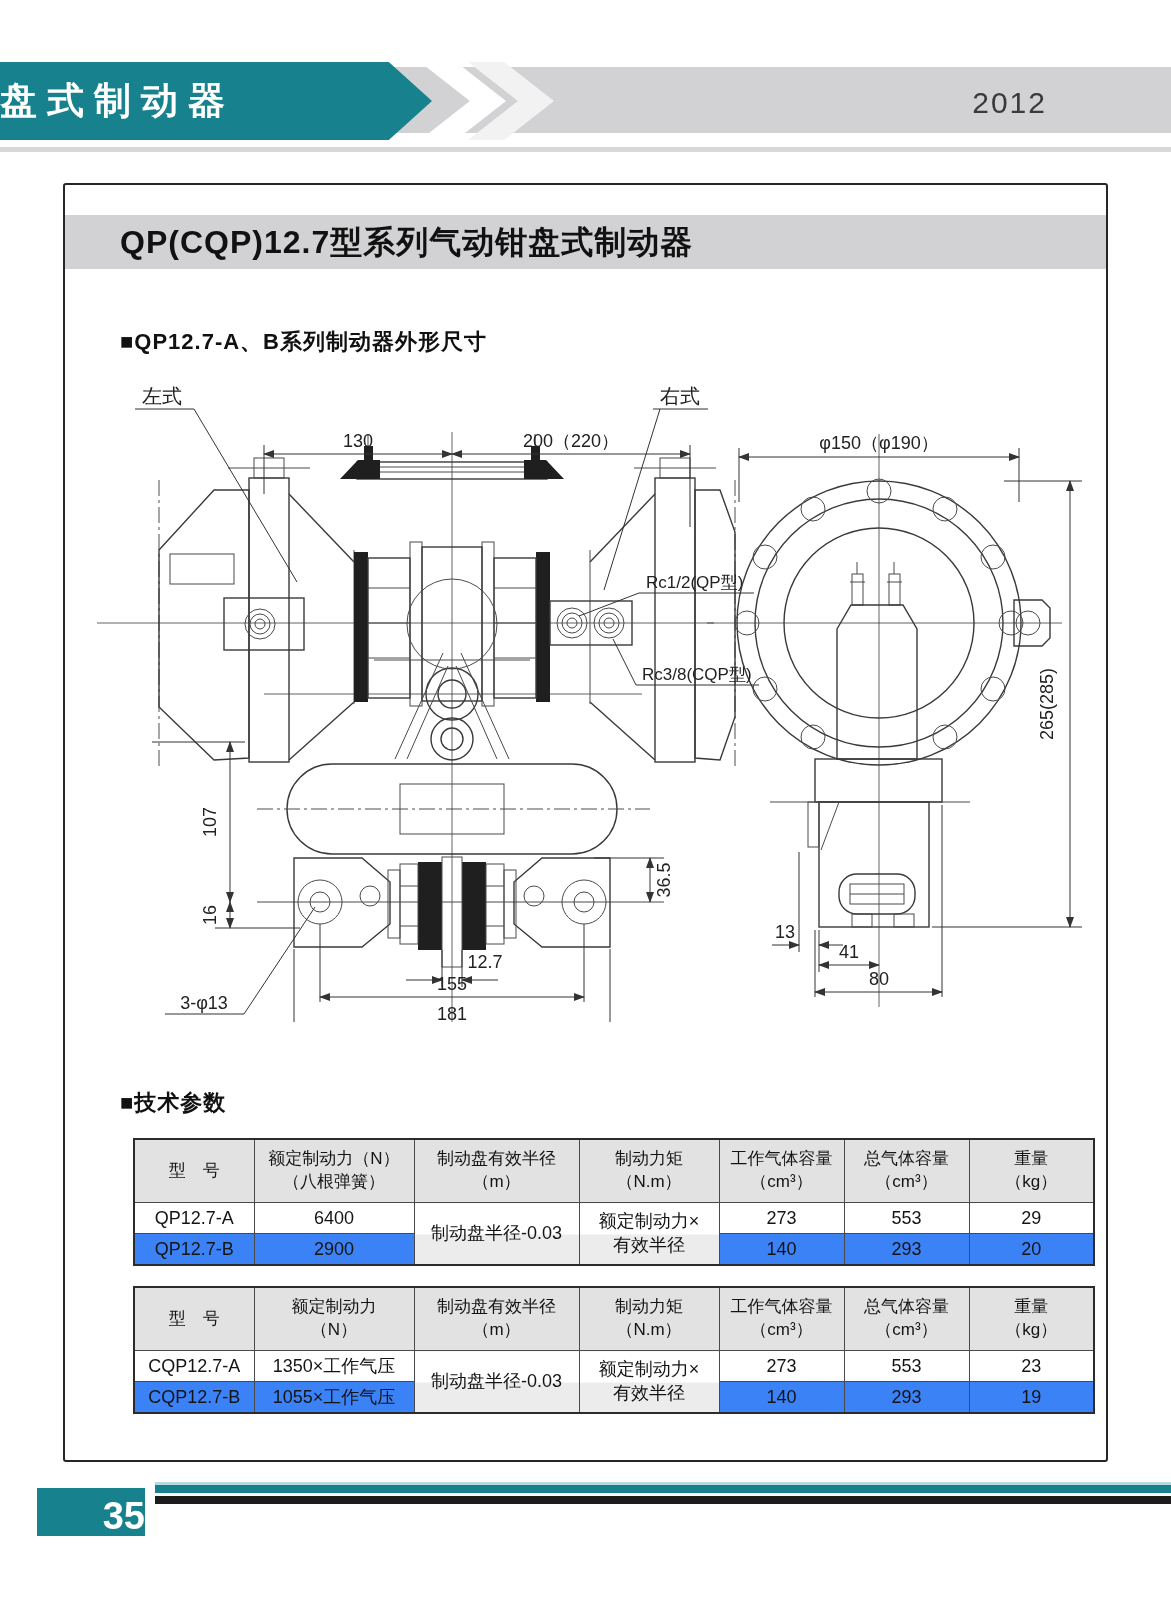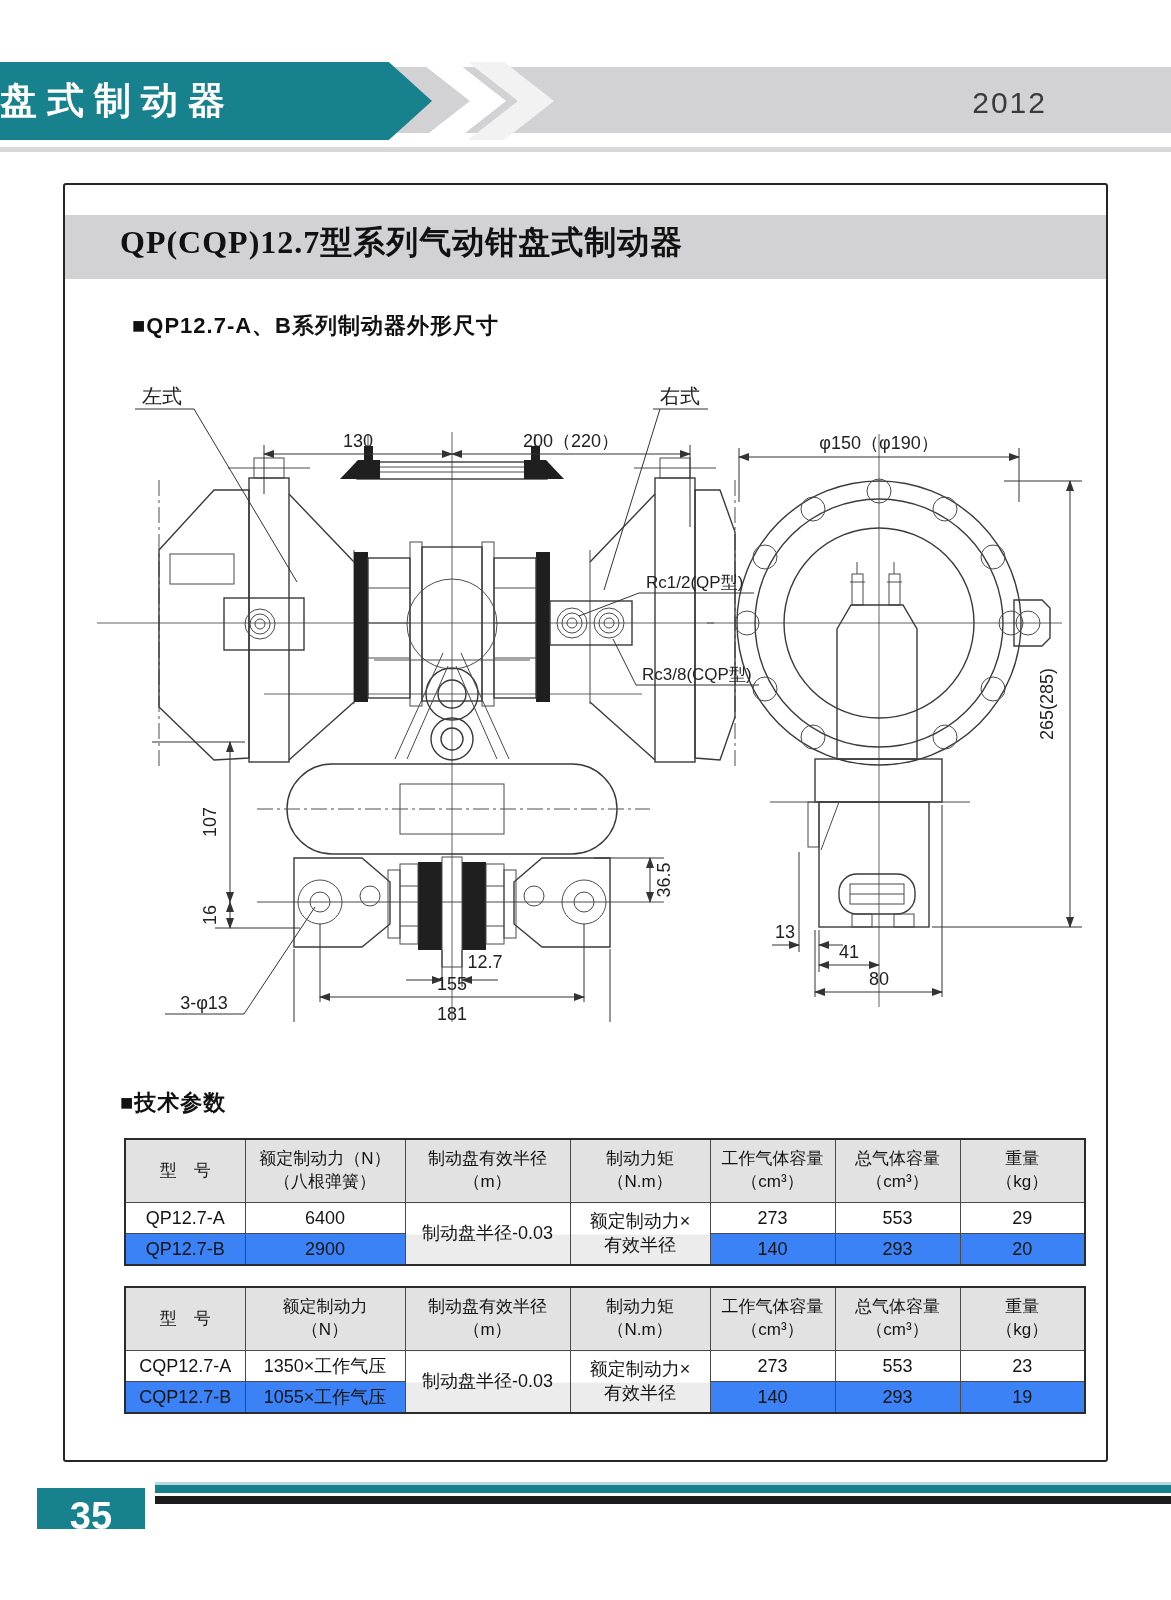--- a/index.html
+++ b/index.html
@@ -16,56 +16,56 @@
   .hdr-banner{left:0;top:62px;width:432px;height:78px;background:#17818D;
         clip-path:polygon(0 0,90% 0,100% 50%,90% 100%,0 100%);}
   .hdr-banner span{display:block;line-height:78px;color:#fff;
         font-size:37px;font-weight:bold;letter-spacing:10px;}
   .hdr-year{top:86px;right:124px;font-size:30px;color:#3a3a3a;letter-spacing:2px;text-align:center;}
   .hdr-line{left:0;top:147px;width:1171px;height:5px;background:#d8d8da;}
 
   
   .box{left:63px;top:183px;width:1041px;height:1275px;border:2px solid #262626;
        border-radius:3px;background:#fff;}
-  .title-band{left:0;top:30px;width:100%;height:64px;background:#d2d2d4;font-family:Liberation Serif, serif;}
+  .title-band{left:0;top:30px;width:100%;height:54px;background:#d2d2d4;}
   .title-band span{display:block;line-height:54px;padding-left:55px;
        font-size:32px;font-weight:bold;color:#111;letter-spacing:1px;}
   .sec-head{left:55px;font-size:22px;font-weight:bold;color:#111;letter-spacing:1px;}
-  .sec1{top:126px;margin-left:12px;}
+  .sec1{top:142px;}
   .sec2{top:903px;}
 
   
   .dwg-wrap{left:0;top:177px;width:1041px;height:660px;}
   .ln{fill:none;stroke:#3a3a3a;stroke-width:1.4;}
   .ln2{fill:none;stroke:#4a4a4a;stroke-width:1;}
   .blk{fill:#1f1f1f;stroke:none;}
   .cl{stroke:#3a3a3a;stroke-width:0.8;fill:none;}
   .dd{stroke:#3a3a3a;stroke-width:0.9;fill:none;stroke-dasharray:16 4 3 4;}
   .dim{stroke:#333;stroke-width:1;fill:none;}
   .dt{font-family:"Liberation Sans","DejaVu Sans",sans-serif;font-size:18px;fill:#222;}
   .dtb{font-size:20px;}
   .dts{font-size:17px;}
   .mid{text-anchor:middle;}
 
   
-  .spec-table{position:absolute;left:59px;border-collapse:collapse;table-layout:fixed;
+  .spec-table{position:absolute;left:68px;border-collapse:collapse;table-layout:fixed;
        font-size:18px;color:#141414;}
   .t1{top:953px;}
   .t2{top:1101px;}
   .spec-table th,.spec-table td{border:1px solid #4a4a4a;text-align:center;
        vertical-align:middle;white-space:pre-line;padding:0 2px;}
   .spec-table{border:2px solid #2b2b2b;}
   .spec-table th{height:62px;background:#e2e2e3;font-weight:normal;font-size:17px;line-height:1.35;}
   .spec-table td{height:30px;}
   .rowB td{background:#3b82f6;}
   td.mcell{background:linear-gradient(to bottom,#ffffff 0 50%,#ececec 50% 100%);line-height:1.3;}
 
   
-  .pg-square{left:37px;top:1488px;width:108px;height:41px;background:#17818D;
-       color:#fff;font-size:38px;font-weight:bold;text-align:center;line-height:56px;}
+  .pg-square{left:37px;top:1488px;width:108px;height:48px;background:#17818D;
+       color:#fff;font-size:38px;font-weight:bold;text-align:right;line-height:56px;}
   .stripe-lt{left:155px;top:1482px;width:1016px;height:3px;background:#b5dbe0;}
   .stripe-teal{left:155px;top:1485px;width:1016px;height:8px;background:#17818D;}
   .stripe-blk{left:155px;top:1496px;width:1016px;height:8px;background:#1c1c1c;}
 </style>
 </head>
 <body>
 
 <div class="abs hdr-gray"></div>
 <div class="abs chev chev1"></div>
 <div class="abs chev chev2"></div>

